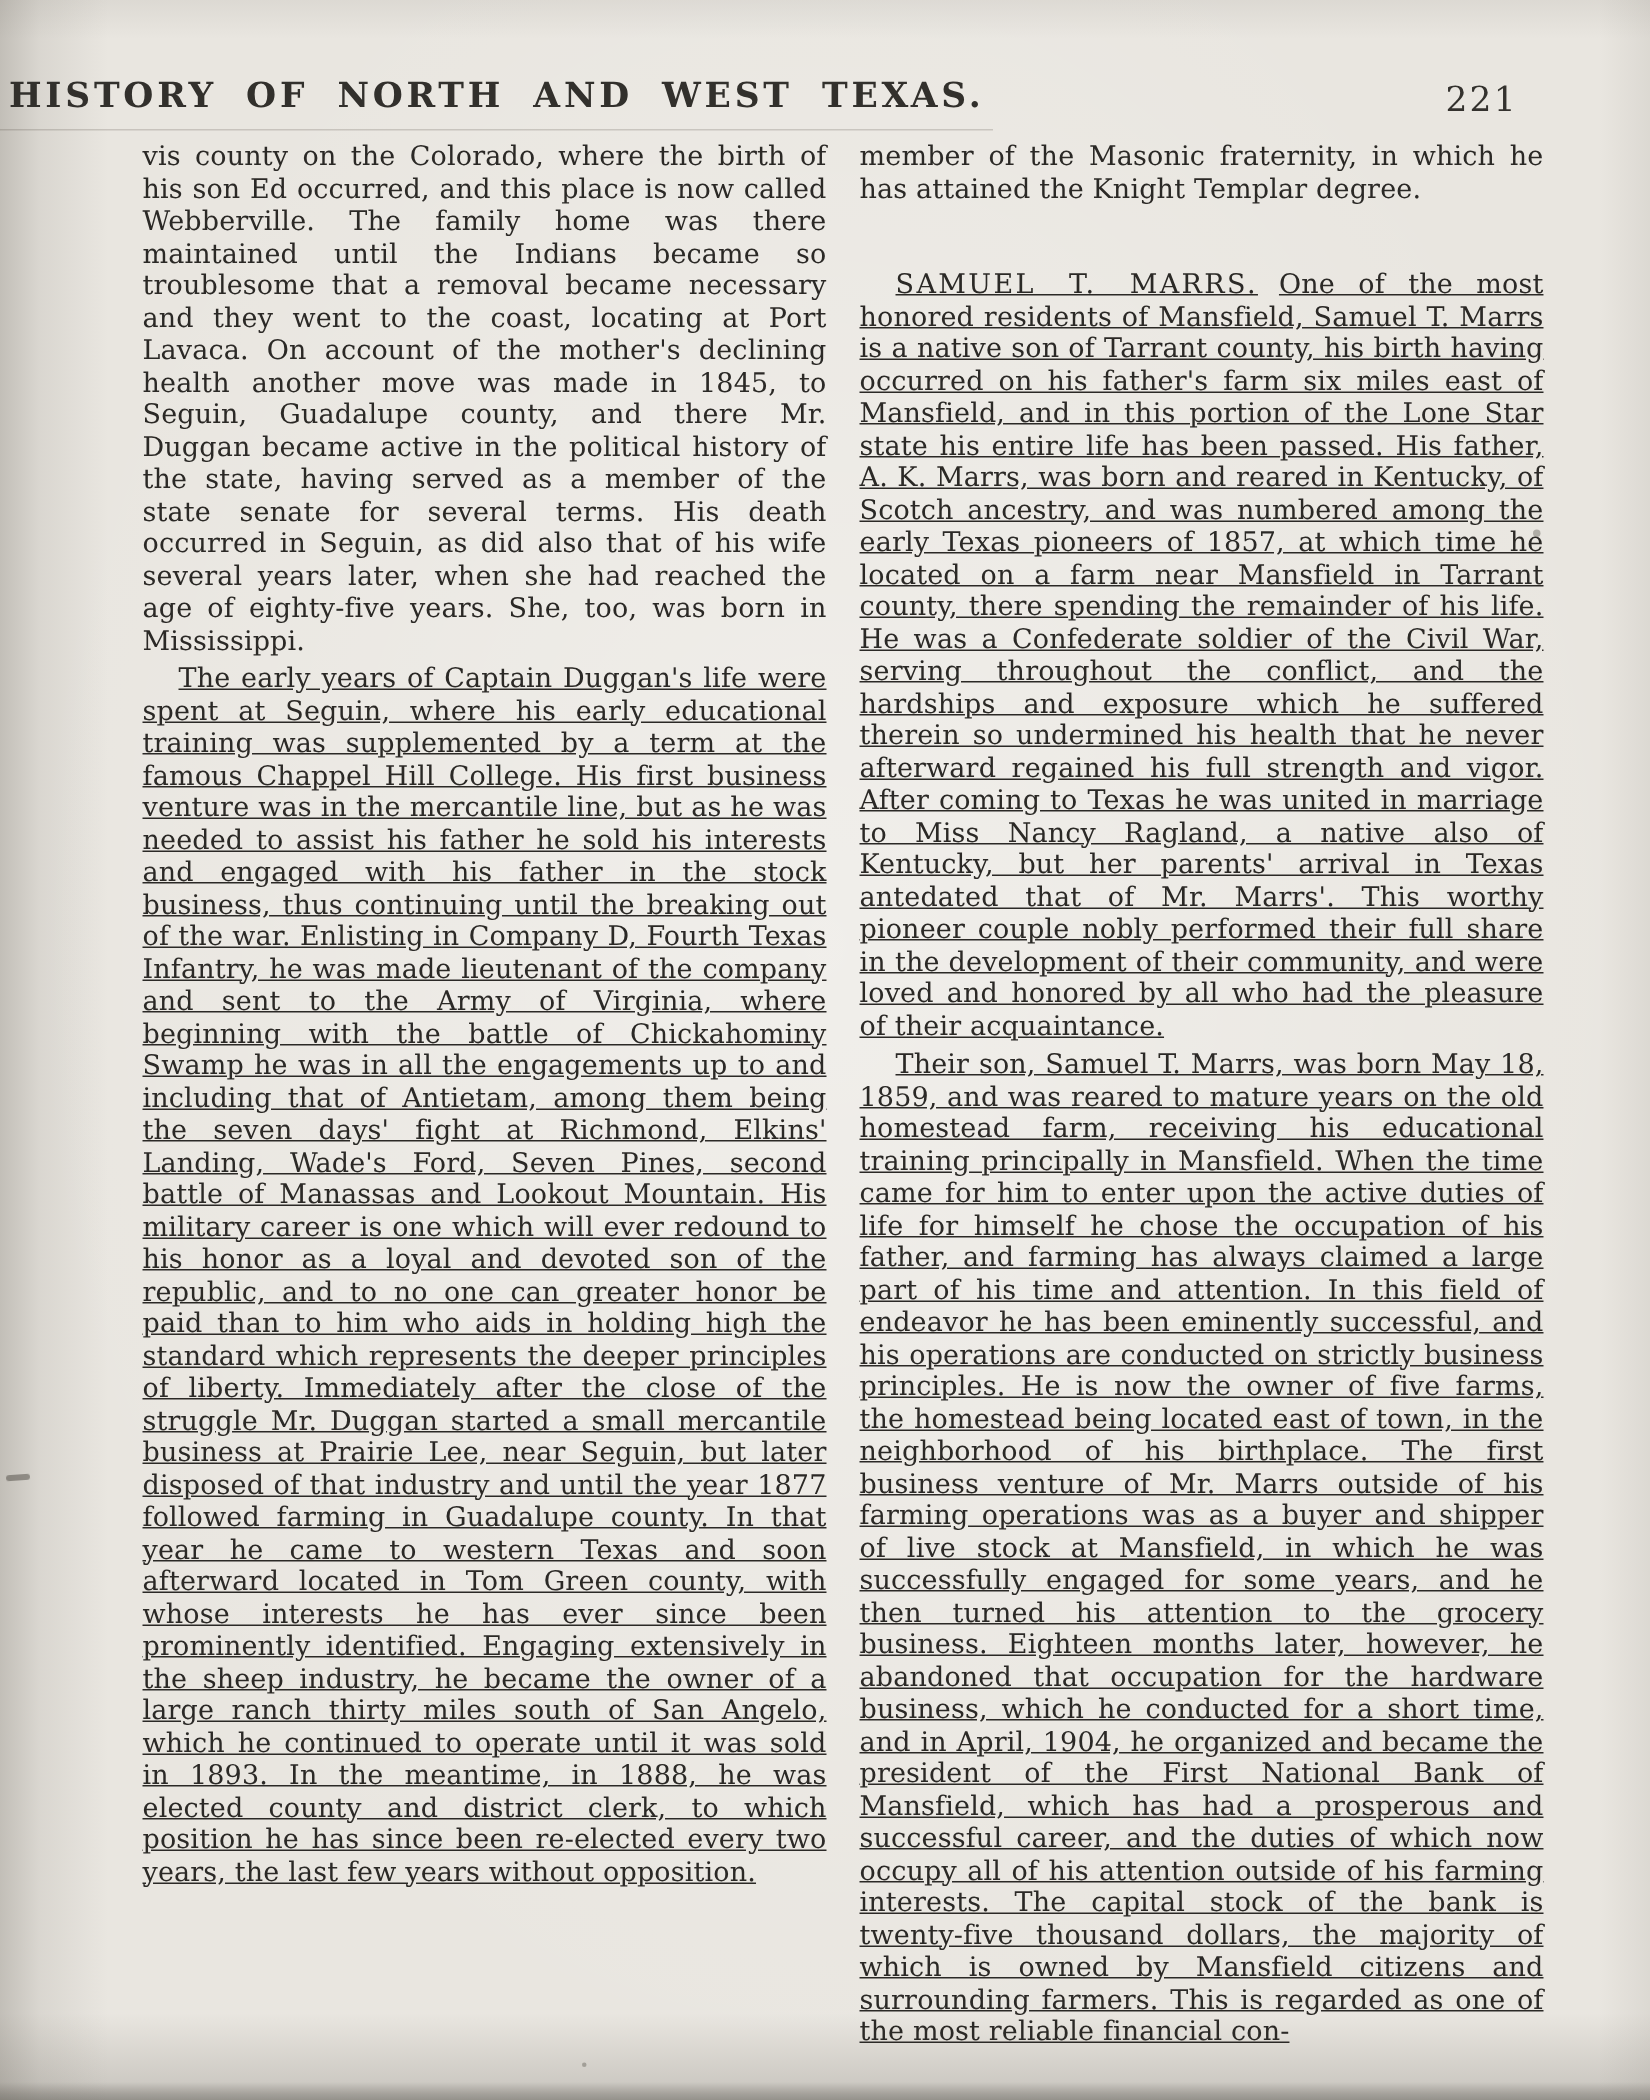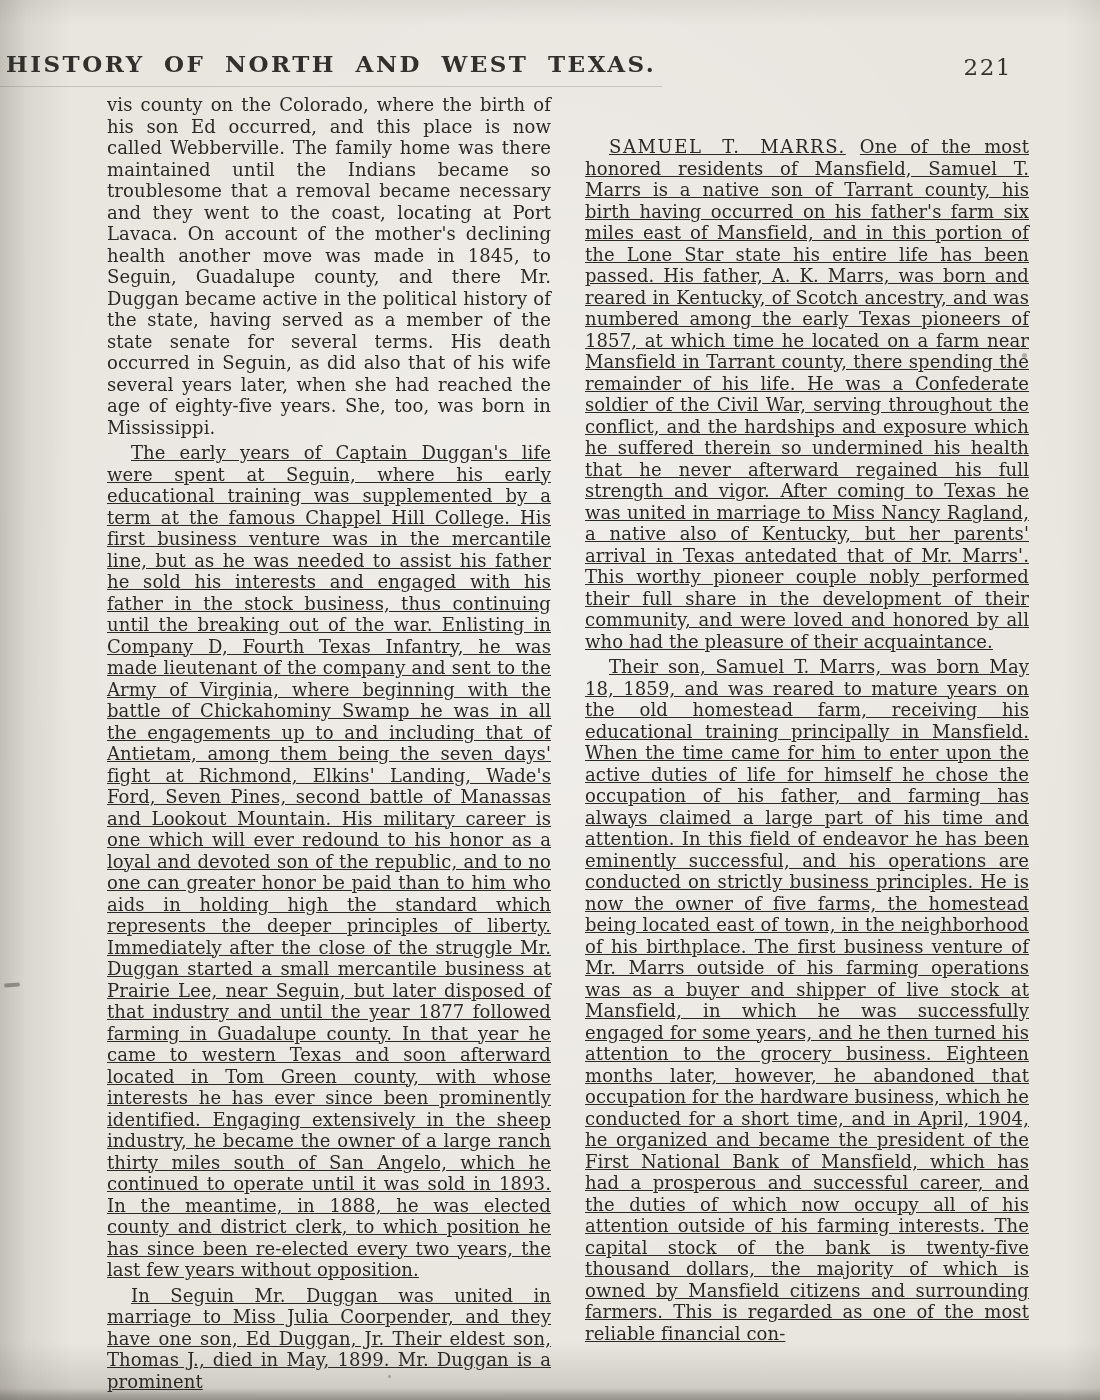--- a/index.html
+++ b/index.html
@@ -59,21 +59,21 @@
     display: flex;
     gap: 22px;
   }
   .col {
     width: 456px;
     text-align: justify;
     font-size: 18px;
     line-height: 21.5px;
     letter-spacing: 0.1px;
   }
-  .para { margin: 0 0 4px 12px; }
+  .para { margin: 0 0 4px 0; }
   .para.indent { text-indent: 24px; text-decoration: underline; }
   .para.section-gap { margin-top: 42px; }
   .lead-caps {
     letter-spacing: 1.6px;
     word-spacing: 5px;
     margin-right: 14px;
   }
 
   .smudge {
     position: absolute;
@@ -104,24 +104,24 @@
       <span class="running-title-inner">HISTORY OF NORTH AND WEST TEXAS.</span>
     </div>
     <span class="page-number">221</span>
   </header>
 
   <main class="columns">
 
     <section class="col">
       <p class="para">vis county on the Colorado, where the birth of his son Ed occurred, and this place is now called Webberville. The family home was there maintained until the Indians became so troublesome that a removal became necessary and they went to the coast, locating at Port Lavaca. On account of the mother's declining health another move was made in 1845, to Seguin, Guadalupe county, and there Mr. Duggan became active in the political history of the state, having served as a member of the state senate for several terms. His death occurred in Seguin, as did also that of his wife several years later, when she had reached the age of eighty-five years. She, too, was born in Mississippi.</p>
       <p class="para indent">The early years of Captain Duggan's life were spent at Seguin, where his early educational training was supplemented by a term at the famous Chappel Hill College. His first business venture was in the mercantile line, but as he was needed to assist his father he sold his interests and engaged with his father in the stock business, thus continuing until the breaking out of the war. Enlisting in Company D, Fourth Texas Infantry, he was made lieutenant of the company and sent to the Army of Virginia, where beginning with the battle of Chickahominy Swamp he was in all the engagements up to and including that of Antietam, among them being the seven days' fight at Richmond, Elkins' Landing, Wade's Ford, Seven Pines, second battle of Manassas and Lookout Mountain. His military career is one which will ever redound to his honor as a loyal and devoted son of the republic, and to no one can greater honor be paid than to him who aids in holding high the standard which represents the deeper principles of liberty. Immediately after the close of the struggle Mr. Duggan started a small mercantile business at Prairie Lee, near Seguin, but later disposed of that industry and until the year 1877 followed farming in Guadalupe county. In that year he came to western Texas and soon afterward located in Tom Green county, with whose interests he has ever since been prominently identified. Engaging extensively in the sheep industry, he became the owner of a large ranch thirty miles south of San Angelo, which he continued to operate until it was sold in 1893. In the meantime, in 1888, he was elected county and district clerk, to which position he has since been re-elected every two years, the last few years without opposition.</p>
-      <p class="para indent">In Seguin Mr. Duggan was united in marriage to Miss Julia Coorpender, and they have one son, Ed Duggan, Jr. Their eldest son, Thomas J., died in May, 1899. Mr. Duggan is a prominent</p>
     </section>
 
     <section class="col">
+      <p class="para">member of the Masonic fraternity, in which he has attained the Knight Templar degree.</p>
       <p class="para indent section-gap"><span class="lead-caps">SAMUEL T. MARRS.</span><span>One of the most honored residents of Mansfield, Samuel T. Marrs is a native son of Tarrant county, his birth having occurred on his father's farm six miles east of Mansfield, and in this portion of the Lone Star state his entire life has been passed. His father, A. K. Marrs, was born and reared in Kentucky, of Scotch ancestry, and was numbered among the early Texas pioneers of 1857, at which time he located on a farm near Mansfield in Tarrant county, there spending the remainder of his life. He was a Confederate soldier of the Civil War, serving throughout the conflict, and the hardships and exposure which he suffered therein so undermined his health that he never afterward regained his full strength and vigor. After coming to Texas he was united in marriage to Miss Nancy Ragland, a native also of Kentucky, but her parents' arrival in Texas antedated that of Mr. Marrs'. This worthy pioneer couple nobly performed their full share in the development of their community, and were loved and honored by all who had the pleasure of their acquaintance.</span></p>
       <p class="para indent">Their son, Samuel T. Marrs, was born May 18, 1859, and was reared to mature years on the old homestead farm, receiving his educational training principally in Mansfield. When the time came for him to enter upon the active duties of life for himself he chose the occupation of his father, and farming has always claimed a large part of his time and attention. In this field of endeavor he has been eminently successful, and his operations are conducted on strictly business principles. He is now the owner of five farms, the homestead being located east of town, in the neighborhood of his birthplace. The first business venture of Mr. Marrs outside of his farming operations was as a buyer and shipper of live stock at Mansfield, in which he was successfully engaged for some years, and he then turned his attention to the grocery business. Eighteen months later, however, he abandoned that occupation for the hardware business, which he conducted for a short time, and in April, 1904, he organized and became the president of the First National Bank of Mansfield, which has had a prosperous and successful career, and the duties of which now occupy all of his attention outside of his farming interests. The capital stock of the bank is twenty-five thousand dollars, the majority of which is owned by Mansfield citizens and surrounding farmers. This is regarded as one of the most reliable financial con-</p>
     </section>
 
   </main>
 
   <div class="smudge"></div>
   <div class="speck-a"></div>
   <div class="speck-b"></div>
 

